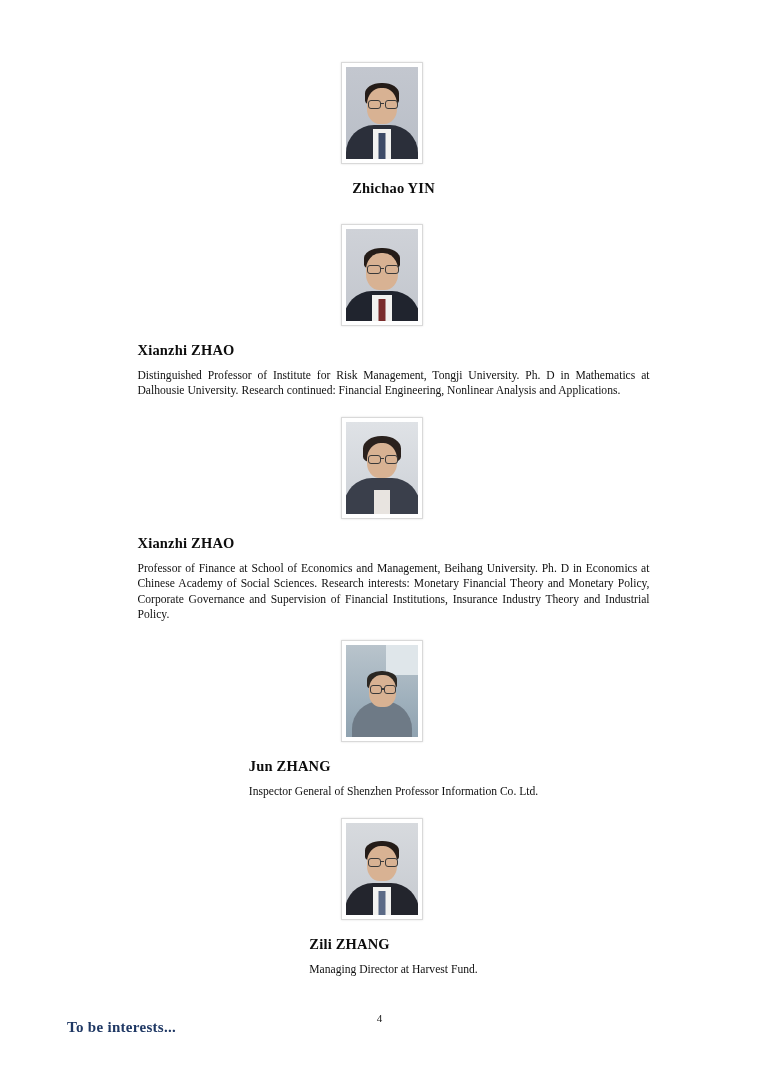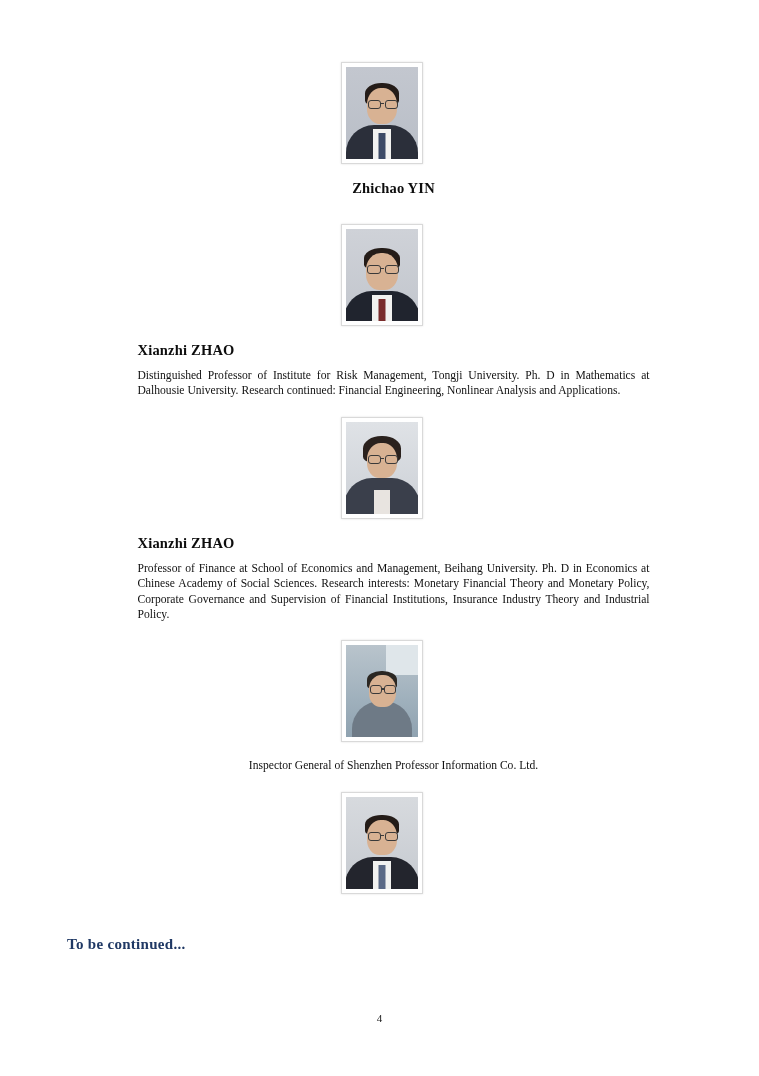--- a/index.html
+++ b/index.html
@@ -180,36 +180,41 @@
         <div style="position:absolute;left:40px;top:0;width:42px;height:30px;background:#dfe6ea;"></div>
         <div class="body-shape" style="width:60px;height:36px;background:#6e7a86;"></div>
         <div class="hair" style="width:30px;height:18px;left:50%;margin-left:-15px;top:26px;background:#2b2722;"></div>
         <div class="head" style="width:27px;height:32px;left:50%;margin-left:-13.5px;top:30px;"></div>
         <div class="glasses" style="width:10px;height:7px;left:50%;margin-left:-12px;top:40px;"></div>
         <div class="glasses" style="width:10px;height:7px;left:50%;margin-left:2px;top:40px;"></div>
         <div class="glass-bridge" style="width:3px;left:50%;margin-left:-1.5px;top:43px;"></div>
       </div>
     </div>
     <div class="bio">
+      <div class="bio-name">Jun ZHANG</div>
       <p class="bio-text">Inspector General of Shenzhen Professor Information Co. Ltd.</p>
     </div>
   </div>
 
   <div class="entry">
     <div class="photo-frame">
       <div class="photo">
         <div class="p-bg" style="background:linear-gradient(180deg,#d7dade 0%,#c6cad0 100%);"></div>
         <div class="body-shape" style="width:74px;height:32px;background:#23252d;"></div>
         <div class="shirt" style="width:18px;height:28px;"></div>
         <div class="tie" style="height:24px;background:#5b6a86;"></div>
         <div class="hair" style="width:34px;height:20px;left:50%;margin-left:-17px;top:18px;"></div>
         <div class="head" style="width:30px;height:35px;left:50%;margin-left:-15px;top:23px;"></div>
         <div class="glasses" style="width:11px;height:7px;left:50%;margin-left:-14px;top:35px;"></div>
         <div class="glasses" style="width:11px;height:7px;left:50%;margin-left:3px;top:35px;"></div>
         <div class="glass-bridge" style="width:4px;left:50%;margin-left:-2px;top:38px;"></div>
       </div>
     </div>
-  </div>
-
-  <div class="continued">To be continued...</div>
+    <div class="bio">
+      <div class="bio-name">Zili ZHANG</div>
+      <p class="bio-text">Managing Director at Harvest Fund.</p>
+    </div>
+  </div>
+
+  <div class="continued">To be interests...</div>
 
   <div class="page-number">4</div>
 </div>
 
 </body></html>

